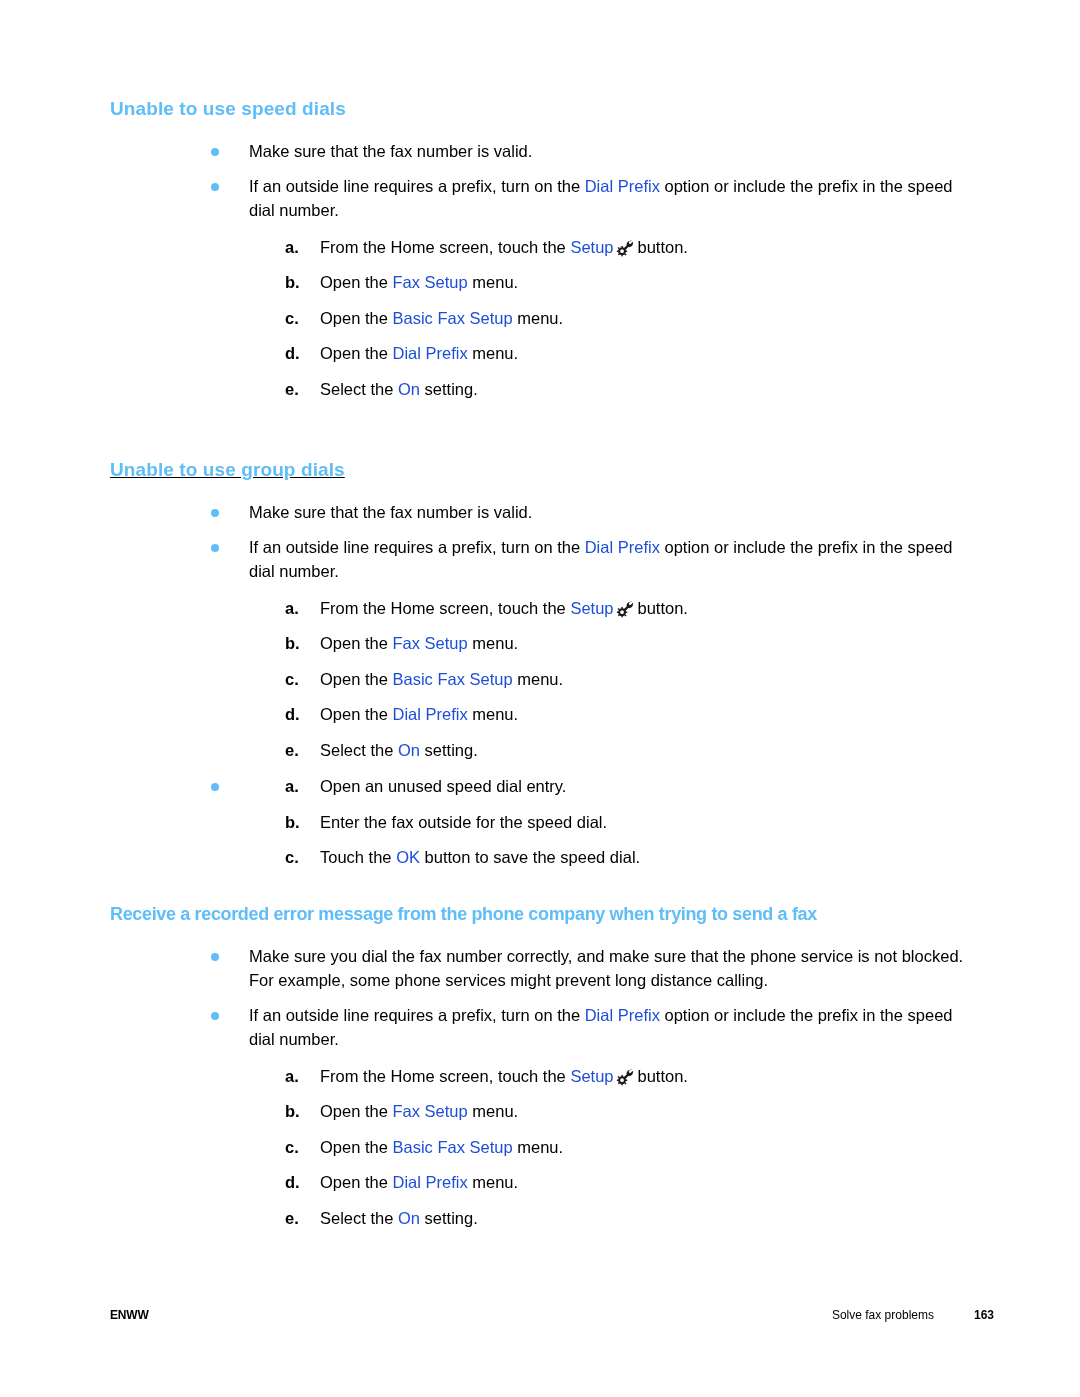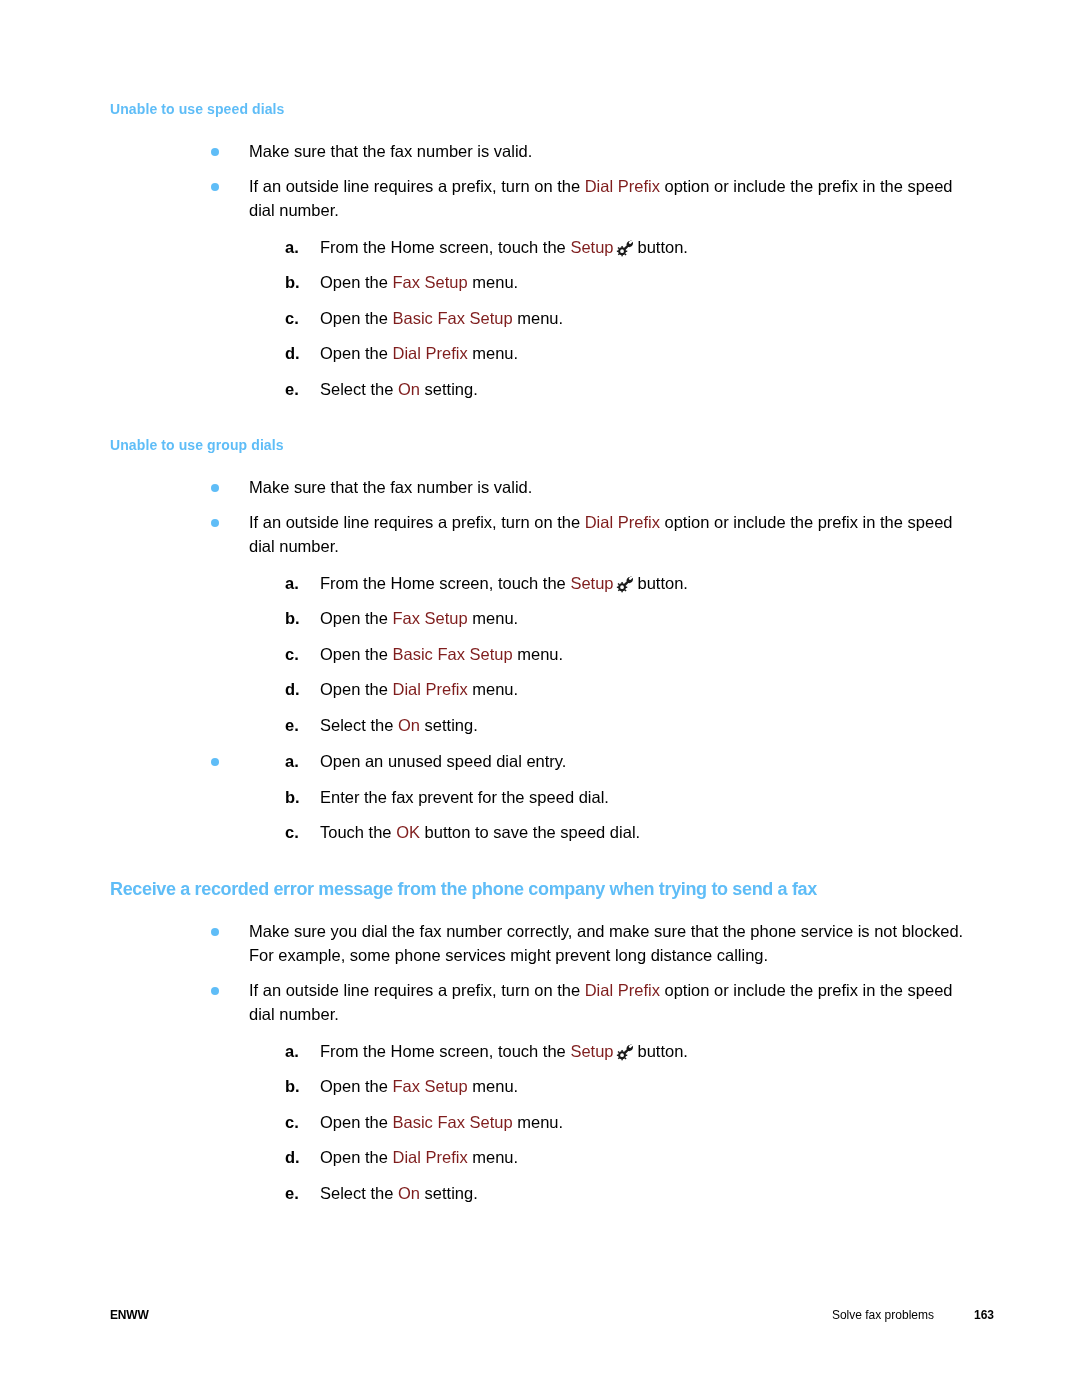--- a/index.html
+++ b/index.html
@@ -27,35 +27,35 @@
   .content {
     position: absolute;
     left: 110px;
     top: 96px;
     width: 880px;
   }
 
   
   h2.section-heading {
     font-family: "Liberation Sans", sans-serif;
-    font-size: 14px;
+    font-size: 19px;
     font-weight: bold;
     color: #5FBDF7;
     margin: 0;
     padding: 0;
     line-height: 26px;
     letter-spacing: 0.1px;
     white-space: nowrap;
   }
   h2.section-heading.wide {
     font-size: 18px;
     letter-spacing: -0.35px;
   }
   .heading-block { margin-bottom: 16px; }
-  .heading-block.gap-top { margin-top: 31px; }
+  .heading-block.gap-top { margin-top: 56px; text-decoration: underline; }
   .heading-block.gap-top-lg { margin-top: 31px; }
 
   
   ul.bullets {
     list-style: none;
     margin: 17px;
     padding: 0;
   }
   ul.bullets > li.bullet-item {
     position: relative;
@@ -98,21 +98,21 @@
     font-weight: bold;
     font-size: 16.5px;
     color: #000000;
   }
   .substep-text { display: block; }
 
   
   li.bullet-item.after-sublist { margin-top: 14px; }
 
   
-  .ui-term { color: #7f1d1d; }
+  .ui-term { color: #1d4ed8; }
 
   
   .setup-icon {
     display: inline-block;
     width: 19px;
     height: 18px;
     vertical-align: -4px;
     margin: 0 3px 0 2px;
   }
   .setup-icon svg { display: block; }
@@ -249,21 +249,21 @@
           </li>
           <li class="bullet-item after-sublist">
             <span class="bullet-dot"></span>
             <ol class="substeps">
               <li class="substep-item">
                 <span class="substep-marker">a.</span>
                 <span class="substep-text"><span>Open an unused speed dial entry.</span></span>
               </li>
               <li class="substep-item">
                 <span class="substep-marker">b.</span>
-                <span class="substep-text"><span>Enter the fax prevent for the speed dial.</span></span>
+                <span class="substep-text"><span>Enter the fax outside for the speed dial.</span></span>
               </li>
               <li class="substep-item">
                 <span class="substep-marker">c.</span>
                 <span class="substep-text"><span>Touch the </span><span class="ui-term">OK</span><span> button to save the speed dial.</span></span>
               </li>
             </ol>
           </li>
         </ul>
         <div class="heading-block gap-top-lg">
           <h2 class="section-heading wide">Receive a recorded error message from the phone company when trying to send a fax</h2>

